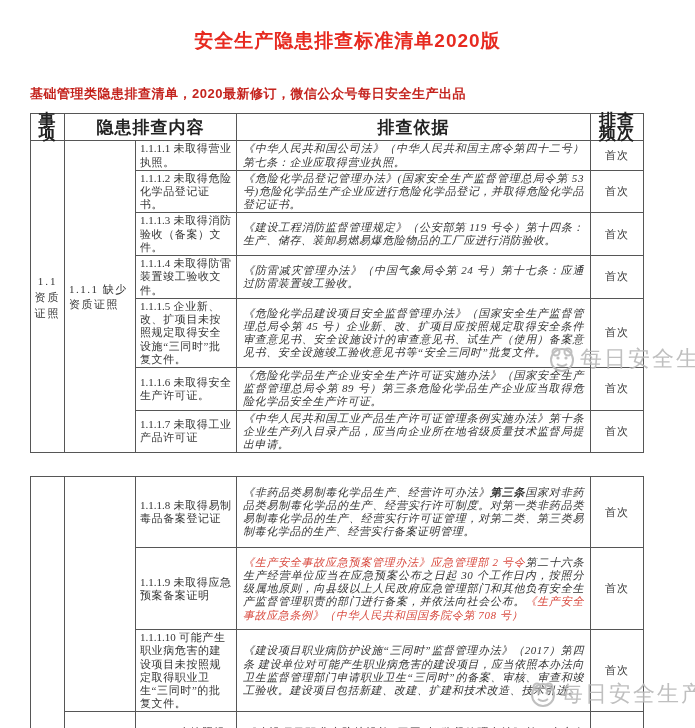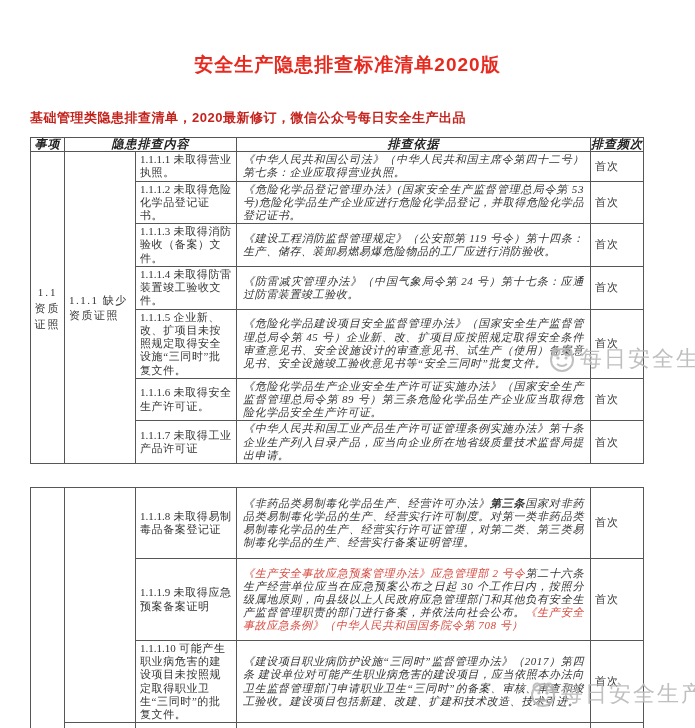--- a/index.html
+++ b/index.html
@@ -3,47 +3,47 @@
 <meta charset="utf-8">
 <style>
   html,body{margin:0;padding:0;}
   body{
     width:695px;height:728px;background:#ffffff;position:relative;overflow:hidden;
     font-family:"Liberation Serif","DejaVu Serif",serif;color:#343434;
   }
   .page-title{
     padding-top:28px;text-align:center;
     font-family:"Liberation Sans","DejaVu Sans",sans-serif;
-    font-weight:bold;font-size:19px;letter-spacing:1px;color:#e72a20;margin-top:24px;
+    font-weight:bold;font-size:19px;letter-spacing:1px;color:#e72a20;
   }
   .page-subtitle{
     margin:31px 0 0 30px;
     font-family:"Liberation Sans","DejaVu Sans",sans-serif;
     font-weight:bold;font-size:13px;color:#c4231d;letter-spacing:.5px;
   }
   table.checklist{
     border-collapse:collapse;table-layout:fixed;width:613px;margin-left:30px;
   }
   table.tbl1{margin-top:10px;}
   table.tbl2{margin-top:23px;}
   th,td{
     border:1px solid #565656;vertical-align:middle;
     font-size:11px;line-height:13.2px;padding:1px 4px;
     letter-spacing:.6px;word-break:break-all;
   }
   th{
     font-family:"Liberation Sans","DejaVu Sans",sans-serif;
-    font-weight:bold;font-size:12px;text-align:center;
-    padding:0 0;letter-spacing:1px;color:#222;font-style:italic;
+    font-weight:bold;font-size:17px;text-align:center;
+    padding:0 0;letter-spacing:1px;color:#222;
   }
   td.c-item{ text-align:center;letter-spacing:2px;line-height:16px;padding:2px;}
   td.c-group{ letter-spacing:1.5px;line-height:15px;padding:2px 4px;}
   td.c-code .num{font-weight:normal;letter-spacing:0;}
   td.c-basis{text-align:justify;padding:1px 6px;font-style:italic;}
-  td.c-freq{letter-spacing:1px;}
+  td.c-freq{text-align:center;letter-spacing:1px;}
   .seg-red{color:#d8473c;}
   .seg-bold{font-weight:bold;}
   .watermark{
     position:absolute;display:flex;align-items:center;gap:3px;
     pointer-events:none;z-index:6;color:#b9b9b9;opacity:.9;
     font-size:22px;letter-spacing:2px;white-space:nowrap;
     font-family:"Liberation Sans","DejaVu Sans",sans-serif;
   }
   .wm-1{left:547px;top:344px;}
   .wm-2{left:528px;top:679px;}

